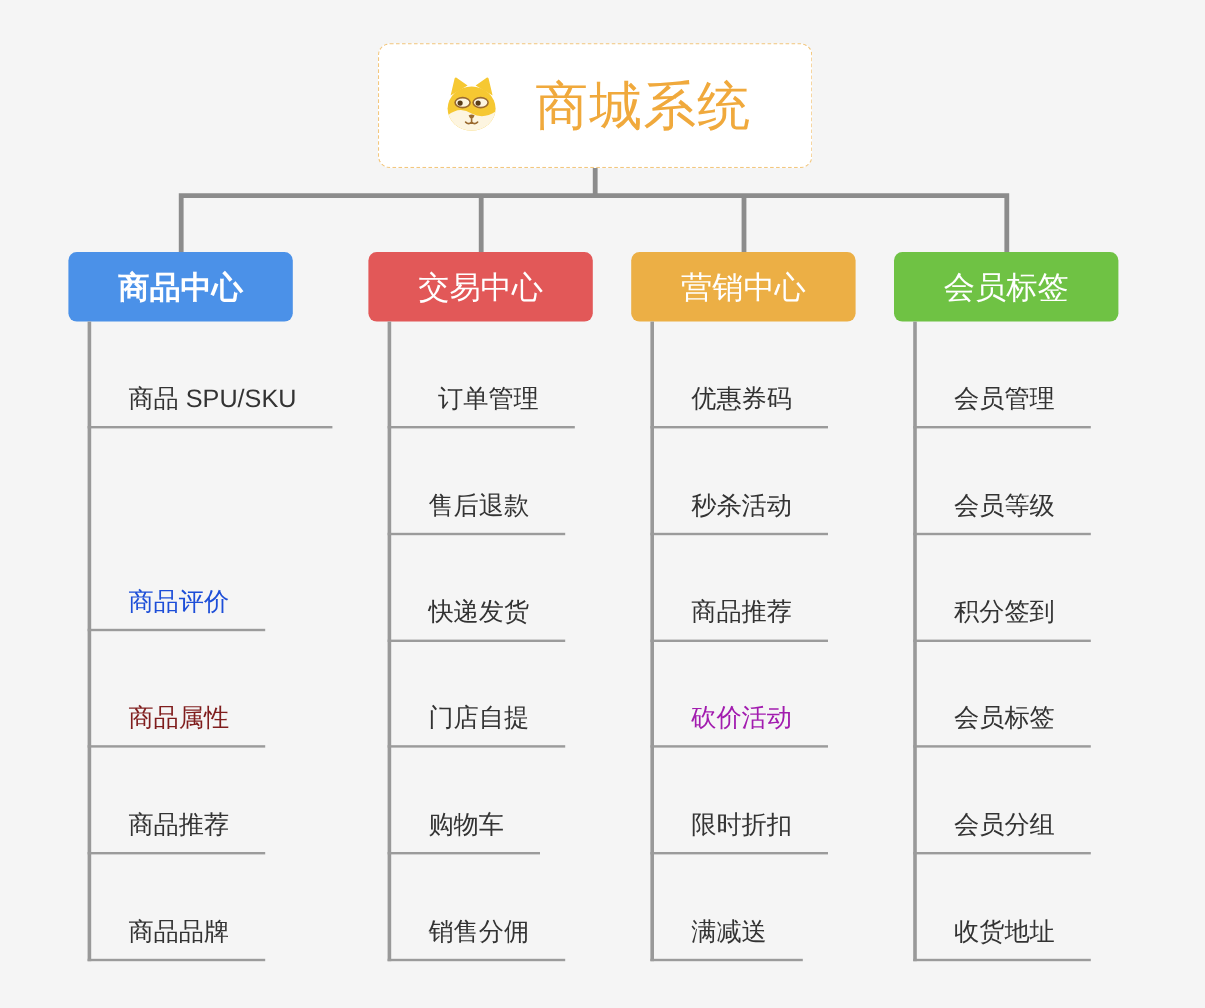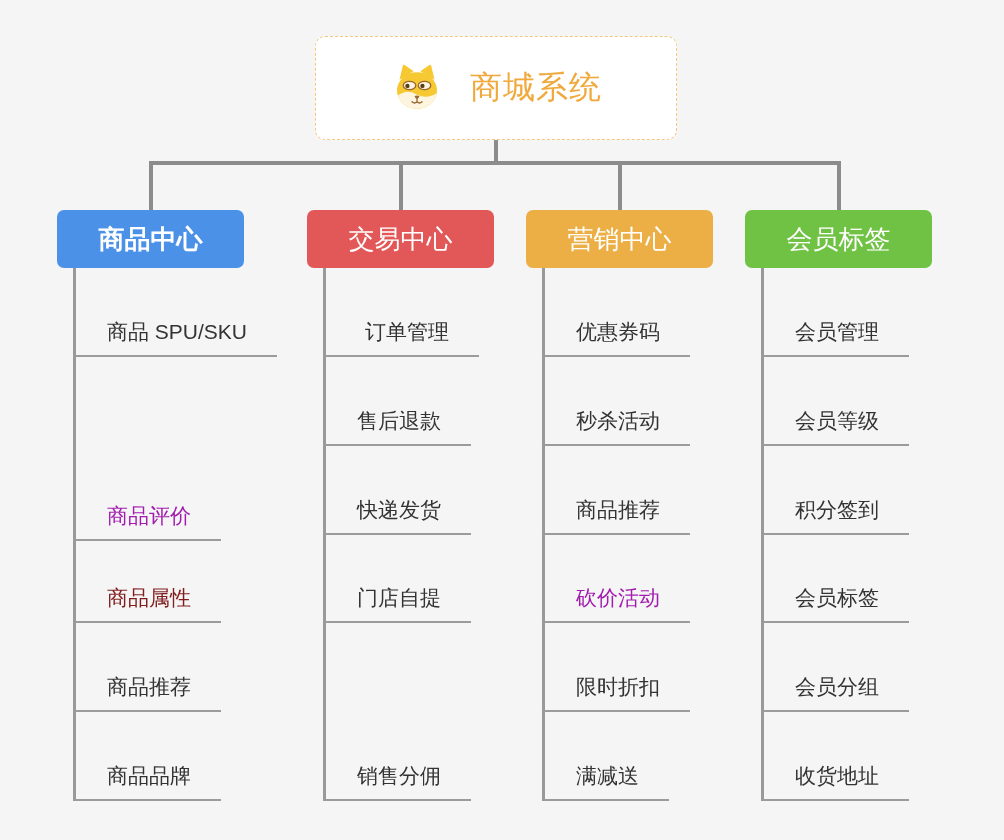--- a/index.html
+++ b/index.html
@@ -24,21 +24,21 @@
     left:315px;top:36px;
     width:362px;height:104px;
     background:#ffffff;
     border:1px dashed #f3c77e;
     border-radius:10px;
     box-sizing:border-box;
     display:flex;align-items:center;justify-content:center;
     gap:14px;
   }
   .root-title{
-    font-size:32px;
+    font-size:44px;
     color:#f0a93c;
     letter-spacing:1px;
     white-space:nowrap;
     margin-left:12px;
   }
   
   .branch-col{
     position:absolute;top:210px;
     width:260px;height:630px;
   }
@@ -103,32 +103,33 @@
       <path d="M32 43.5 V46 M26 46.5 Q29 49.5 32 46.5 Q35 49.5 38 46.5" stroke="#9a6a2f" stroke-width="1.6" fill="none" stroke-linecap="round"></path>
     </svg>
     <span class="root-title" style="color: rgb(240, 169, 60);">商城系统</span>
   </div>
 
   <div id="branches">
       <div class="branch-col" style="left: 57px;">
         <div class="branch-box" style="background: rgb(75, 145, 232); font-weight: bold;">商品中心</div>
         <div class="trunk" style="background: rgb(153, 153, 153);"></div>
         <div class="child-item" style="top: 147px; border-bottom-color: rgb(155, 155, 155); color: rgb(51, 51, 51);">商品 SPU/SKU</div>
-        <div class="child-item" style="top: 331px; border-bottom-color: rgb(155, 155, 155); color: #a21caf;">商品评价</div>
+        <div class="child-item" style="top: 316px; border-bottom-color: rgb(155, 155, 155); color: #1d4ed8;">商品评价</div>
         <div class="child-item" style="top: 413.4px; border-bottom-color: rgb(155, 155, 155); color: #7f1d1d;">商品属性</div>
         <div class="child-item" style="top: 502.2px; border-bottom-color: rgb(155, 155, 155); color: rgb(51, 51, 51);">商品推荐</div>
         <div class="child-item" style="top: 591px; border-bottom-color: rgb(155, 155, 155); color: rgb(51, 51, 51);">商品品牌</div>
       </div>
       <div class="branch-col" style="left: 307px;">
         <div class="branch-box" style="background: rgb(226, 88, 88);">交易中心</div>
         <div class="trunk" style="background: rgb(153, 153, 153);"></div>
         <div class="child-item" style="top: 147px; border-bottom-color: rgb(155, 155, 155); color: rgb(51, 51, 51); padding-left: 42px;">订单管理</div>
         <div class="child-item" style="top: 235.8px; border-bottom-color: rgb(155, 155, 155); color: rgb(51, 51, 51);">售后退款</div>
         <div class="child-item" style="top: 324.6px; border-bottom-color: rgb(155, 155, 155); color: rgb(51, 51, 51);">快递发货</div>
         <div class="child-item" style="top: 413.4px; border-bottom-color: rgb(155, 155, 155); color: rgb(51, 51, 51);">门店自提</div>
+        <div class="child-item" style="top: 502.2px; border-bottom-color: rgb(155, 155, 155); color: rgb(51, 51, 51);">购物车</div>
         <div class="child-item" style="top: 591px; border-bottom-color: rgb(155, 155, 155); color: rgb(51, 51, 51);">销售分佣</div>
       </div>
       <div class="branch-col" style="left: 526px;">
         <div class="branch-box" style="background: rgb(236, 175, 69);">营销中心</div>
         <div class="trunk" style="background: rgb(153, 153, 153);"></div>
         <div class="child-item" style="top: 147px; border-bottom-color: rgb(155, 155, 155); color: rgb(51, 51, 51);">优惠券码</div>
         <div class="child-item" style="top: 235.8px; border-bottom-color: rgb(155, 155, 155); color: rgb(51, 51, 51);">秒杀活动</div>
         <div class="child-item" style="top: 324.6px; border-bottom-color: rgb(155, 155, 155); color: rgb(51, 51, 51);">商品推荐</div>
         <div class="child-item" style="top: 413.4px; border-bottom-color: rgb(155, 155, 155); color: #a21caf;">砍价活动</div>
         <div class="child-item" style="top: 502.2px; border-bottom-color: rgb(155, 155, 155); color: rgb(51, 51, 51);">限时折扣</div>

